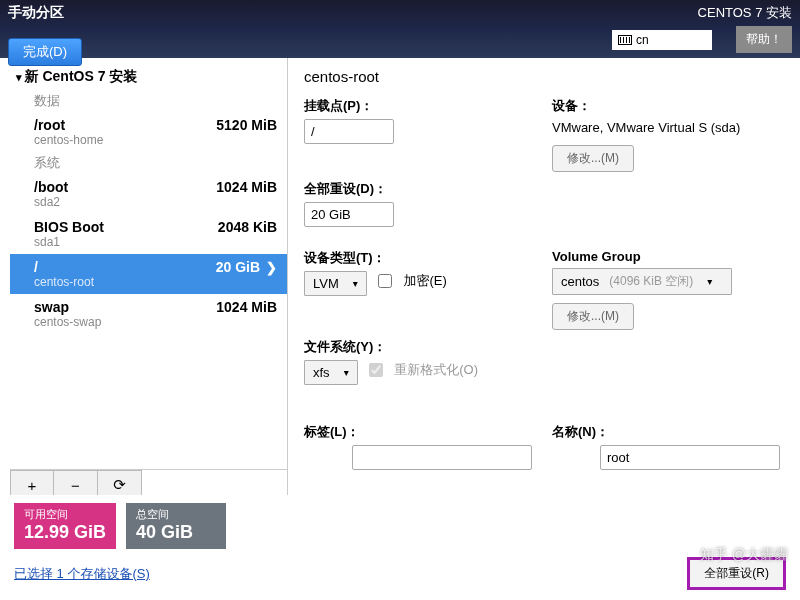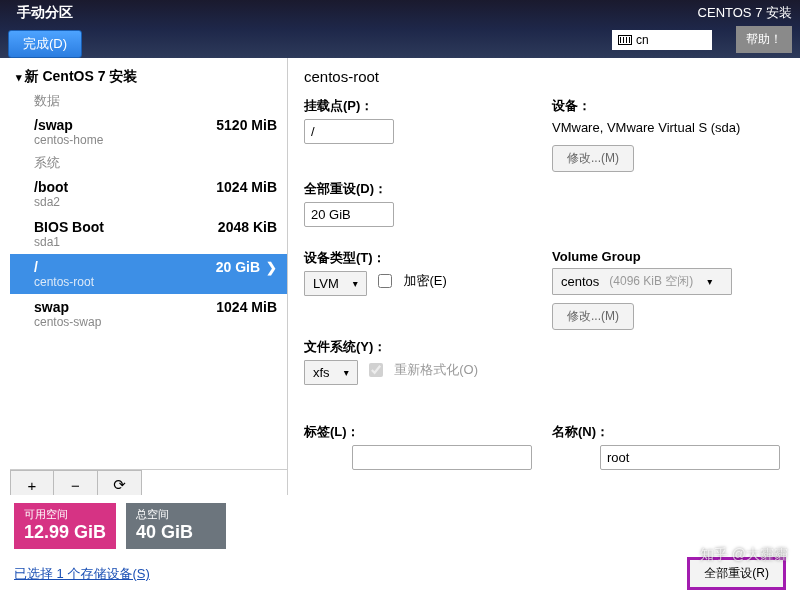--- a/index.html
+++ b/index.html
@@ -1,19 +1,19 @@
 <!DOCTYPE html>
 <html><head>
 <meta charset="utf-8">
 <style>
 * { box-sizing: border-box; margin: 0; padding: 0; font-family: "Microsoft YaHei", "PingFang SC", sans-serif; }
 body { width: 800px; height: 600px; background: #fff; overflow: hidden; font-size: 13px; }
 
 .topbar { height: 58px; background: linear-gradient(#1a1a2e, #1e2749, #2d3a5a); color: #fff; display: flex; justify-content: space-between; padding: 4px 8px; }
-.top-left .title { font-weight: bold; font-size: 14px; margin-bottom: 8px; text-align: center; }
+.top-left .title { font-weight: bold; font-size: 14px; margin-bottom: 16px; }
 .done-btn { background: linear-gradient(#4da3ff, #2b7de0); border: 1px solid #1a5fb4; color: #fff; padding: 4px 14px; border-radius: 3px; font-size: 13px; cursor: pointer; }
 .top-right { text-align: right; }
 .top-right .subtitle { font-size: 13px; margin-bottom: 4px; }
 .top-right-row { display: flex; gap: 24px; align-items: center; justify-content: flex-end; }
 .kb-ind { background: #fff; color: #000; padding: 3px 10px 3px 6px; display: inline-flex; align-items: center; gap: 4px; font-size: 12px; min-width: 100px; }
 .kb-icon { display:inline-block; width:14px; height:10px; border:1px solid #000; position:relative;}
 .kb-icon::after{content:"";position:absolute;inset:1px;background:repeating-linear-gradient(90deg,#000 0 1px,transparent 1px 3px);}
 .help-btn { background: #8a8a8a; color: #fff; padding: 5px 10px; border: none; cursor: pointer; font-size: 12px; }
 
 .main { display: flex; height: 442px; }
@@ -83,21 +83,21 @@
   </div>
 </div>
 
 <div class="main">
   <div class="left">
     <div class="tree">
       <div class="tree-header">新 CentOS 7 安装</div>
       <div class="section-label">数据</div>
       <div class="mount-item">
         <div class="mount-row">
-            <span class="mount-name">/swap</span>
+            <span class="mount-name">/root</span>
             <span class="mount-size">5120 MiB</span>
           </div>
         <span class="mount-dev">centos-home</span>
       </div>
       <div class="section-label">系统</div>
       <div class="mount-item">
         <div class="mount-row">
             <span class="mount-name">/boot</span>
             <span class="mount-size">1024 MiB</span>
           </div>

